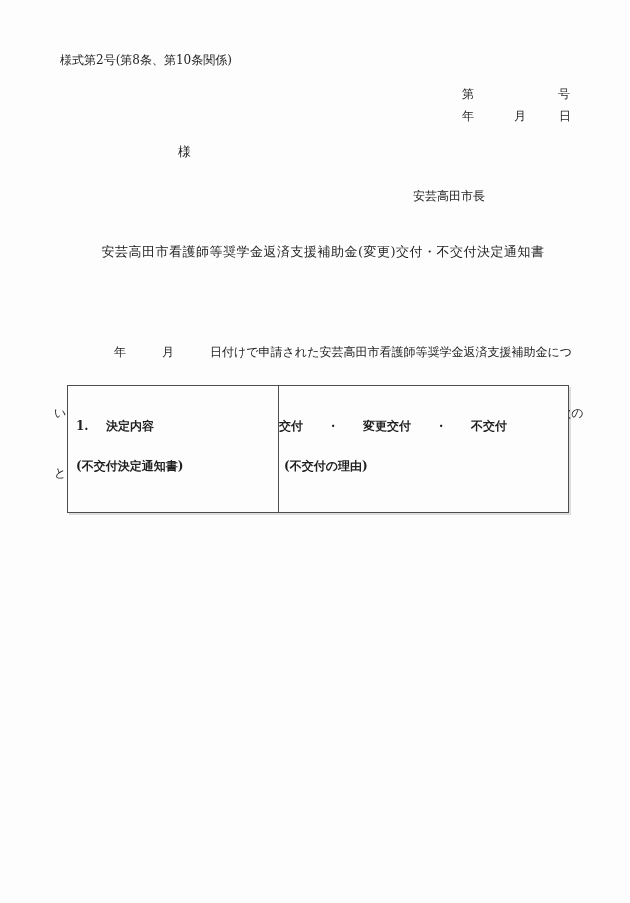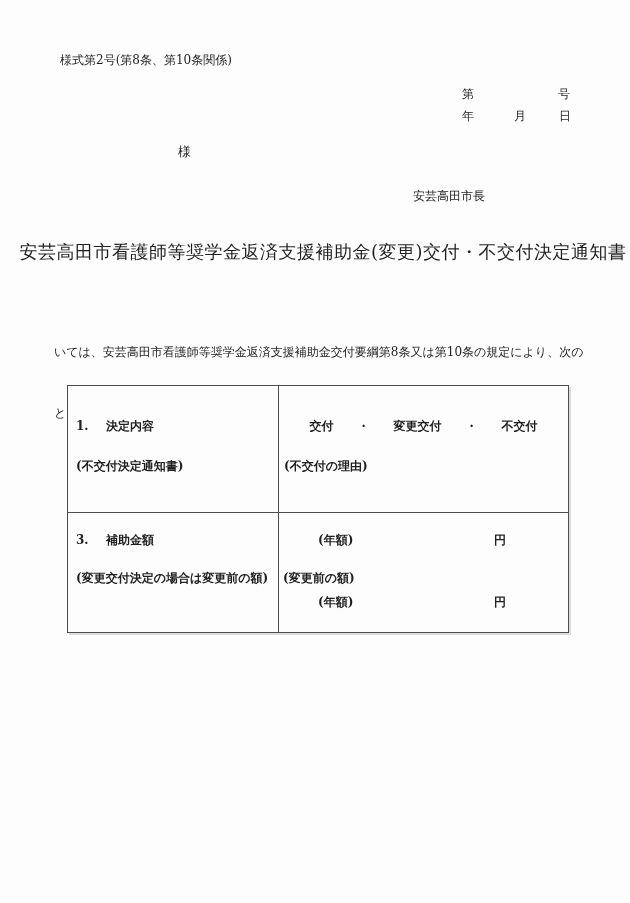--- a/index.html
+++ b/index.html
@@ -19,21 +19,21 @@
   .docno-prefix{left:462px;top:86px;}
   .docno-suffix{left:558px;top:86px;}
   .date-year{left:462px;top:108px;}
   .date-month{left:514px;top:108px;}
   .date-day{left:559px;top:108px;}
   .recipient{left:178px;top:143px;font-size:13px;}
   .sender{left:413px;top:188px;}
   .doc-title{
     left:0;top:243px;width:630px;box-sizing:border-box;
     padding-left:16px;text-align:center;
-    font-size:18px;line-height:18px;letter-spacing:0.5px;
+    font-size:13px;line-height:18px;letter-spacing:0.5px;
   }
   .body-text{left:54px;top:303px;width:530px;}
   .body-text div{white-space:pre;line-height:22.5px;font-size:12px;}
 
   table.decision{
     position:absolute;left:67px;top:385px;
     width:501px;border-collapse:collapse;table-layout:fixed;
     font-size:12px;
     box-shadow:2px 2px 0 rgba(0,0,0,0.12);
     font-weight:bold;
@@ -48,21 +48,21 @@
   tr.row-2{height:121px;}
   tr.row-3{height:120px;}
 
   .cell-line{position:relative;line-height:16px;white-space:pre;}
   .cell-left .cell-line{padding-left:8px;}
   .item-no{display:inline-block;width:30px;}
 
   
   .row-1 .cell-left .head-line{margin-top:32px;}
   .row-1 .cell-left .note-line{margin-top:24px;}
-  .row-1 .cell-right .options-line{margin-top:32px;text-align:center;}
+  .row-1 .cell-right .options-line{margin-top:32px;}
   .row-1 .cell-right .label-line{margin-top:24px;padding-left:5px;}
 
   
   .row-2 .cell-left .head-line{margin-top:20px;}
   .row-2 .cell-left .note-line{margin-top:22px;}
   .row-2 .cell-right .period-line{margin-top:20px;padding-left:64px;}
   .row-2 .cell-right .label-line{margin-top:22px;padding-left:5px;}
   .row-2 .cell-right .period-line2{margin-top:8px;padding-left:64px;}
 
   
@@ -88,47 +88,37 @@
   <span class="abs fs12 date-month">月</span>
   <span class="abs fs12 date-day">日</span>
 
   <span class="abs recipient">様</span>
 
   <div class="abs fs12 sender">安芸高田市長</div>
 
   <div class="abs doc-title">安芸高田市看護師等奨学金返済支援補助金(変更)交付・不交付決定通知書</div>
 
   <div class="abs body-text">
+    <div>　　　　　年　　　月　　　日付けで申請された安芸高田市看護師等奨学金返済支援補助金につ</div>
     <div>いては、安芸高田市看護師等奨学金返済支援補助金交付要綱第8条又は第10条の規定により、次の</div>
     <div>とおり決定したので通知します。</div>
   </div>
 
   <table class="decision">
     <colgroup>
         <col style="width:211px">
         <col style="width:290px">
       </colgroup>
     <tbody>
         <tr class="row-1">
       <td class="cell-left">
         <div class="cell-line head-line"><span class="item-no">1.</span><span>決定内容</span></div>
         <div class="cell-line note-line">(不交付決定通知書)</div>
       </td>
       <td class="cell-right">
         <div class="cell-line options-line">交付　　・　　変更交付　　・　　不交付</div>
         <div class="cell-line label-line">(不交付の理由)</div>
       </td>
     </tr>
-    <tr class="row-3">
-      <td class="cell-left">
-        <div class="cell-line head-line"><span class="item-no">3.</span><span>補助金額</span></div>
-        <div class="cell-line note-line">(変更交付決定の場合は変更前の額)</div>
-      </td>
-      <td class="cell-right">
-        <div class="cell-line amount-line"><span class="amount-label">(年額)</span><span class="amount-unit">円</span></div>
-        <div class="cell-line label-line">(変更前の額)</div>
-        <div class="cell-line amount-line2"><span class="amount-label">(年額)</span><span class="amount-unit">円</span></div>
-      </td>
-    </tr>
   </tbody>
     </table>
 
 </div>
 
 </body></html>

